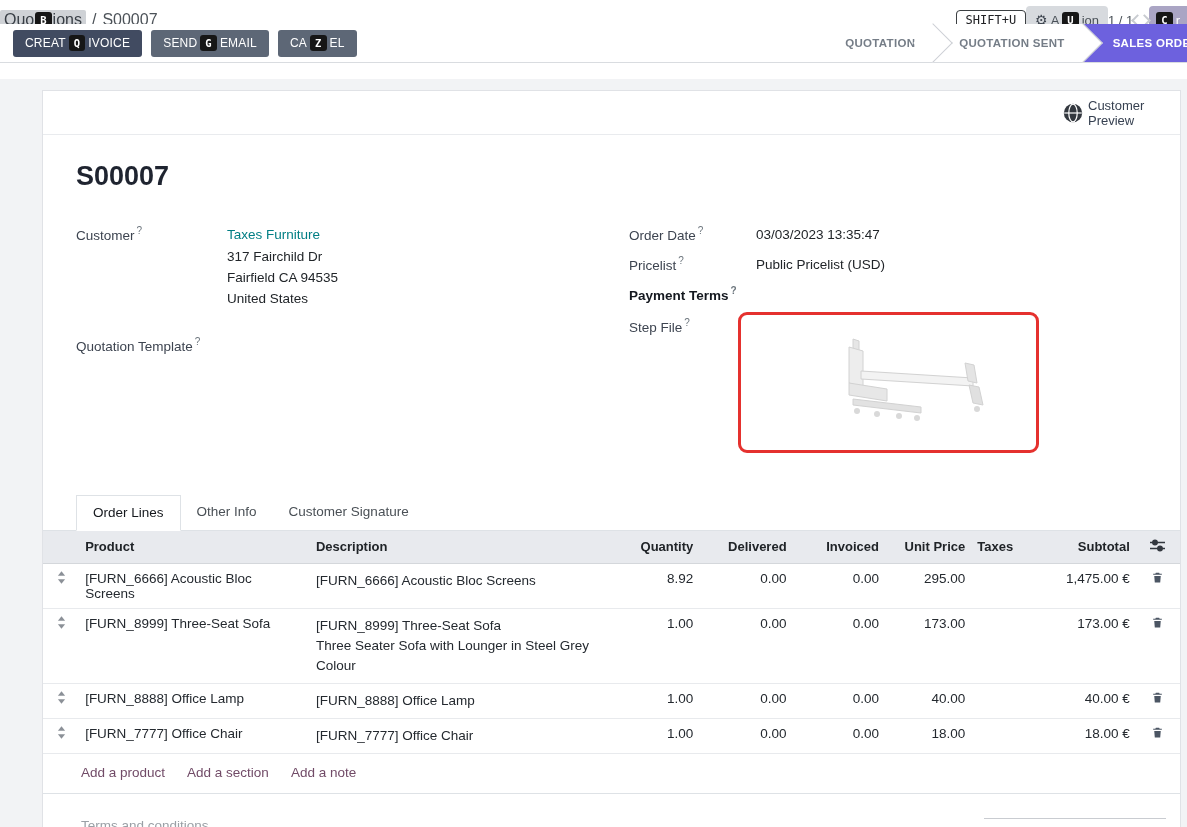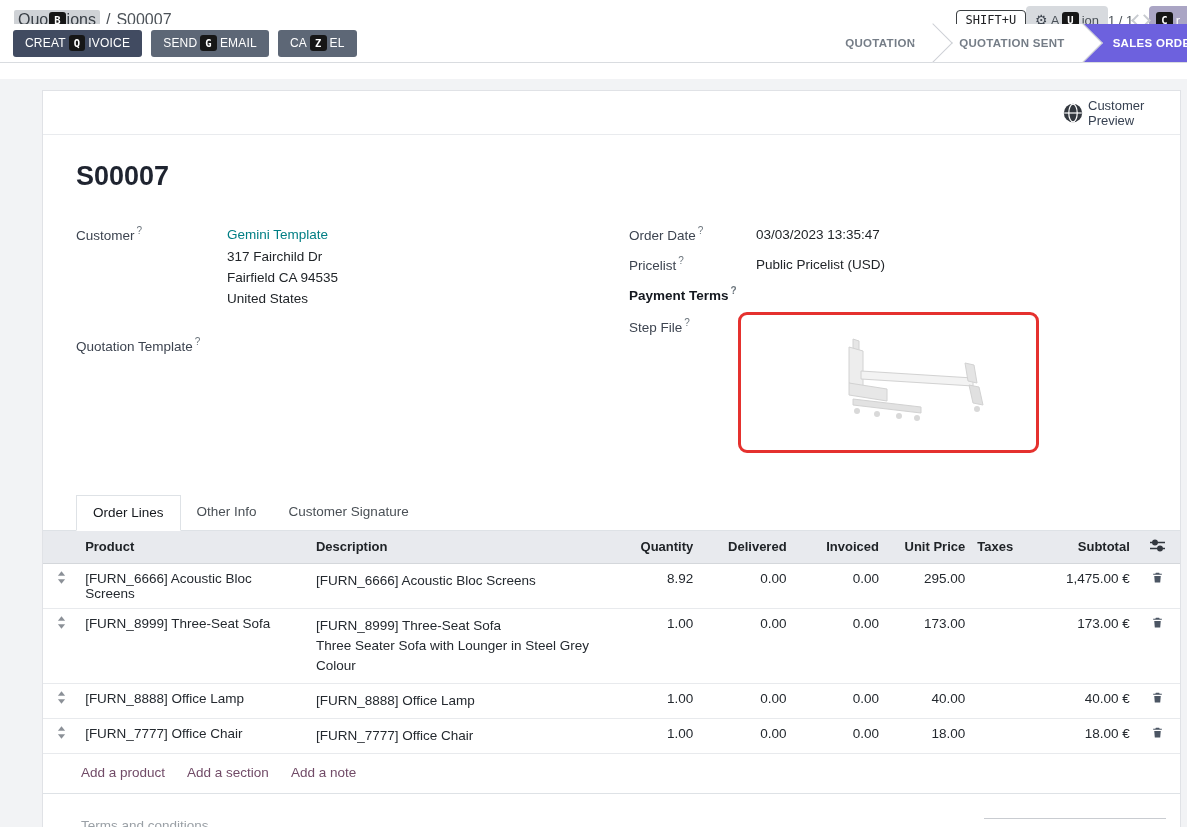--- a/index.html
+++ b/index.html
@@ -5,21 +5,21 @@
   * { box-sizing: border-box; }
   html,body { margin:0; padding:0; }
   body {
     width:1187px; height:827px; overflow:hidden; position:relative;
     font-family:"Liberation Sans","DejaVu Sans",sans-serif;
     background:#fff; color:#212529;
   }
 
   
   .topbar { position:absolute; top:0; left:0; width:100%; height:40px; background:#fff;
-            display:flex; align-items:center; padding-left:14px; }
+            display:flex; align-items:center; }
   .breadcrumb { font-size:16px; color:#4c5258; display:flex; align-items:center; gap:6px; white-space:nowrap; }
   .bc-hl { background:#cfd2d6; border-radius:2px; padding:1px 4px; display:inline-flex; align-items:center; gap:1px; color:#383e45; }
   .kbd { background:#161616; color:#fff; font-family:"DejaVu Sans Mono","Liberation Mono",monospace;
          font-size:10.5px; font-weight:700; padding:1px 5px; border-radius:3px; line-height:1.35; display:inline-block; }
   .topbar-right { margin-left:auto; display:flex; align-items:center; }
   .key-hint { background:#fff; border:1px solid #3c4043; border-radius:4px; box-shadow:0 1px 0 #3c4043;
               padding:2px 9px; font-family:"DejaVu Sans Mono","Liberation Mono",monospace; font-size:12px; color:#202124; }
   .action-btn { background:#d7dade; border:none; border-radius:4px; height:28px; display:flex; align-items:center;
                 gap:3px; padding:0 9px; font-size:13px; color:#495057; cursor:pointer; font-family:inherit; }
   .gear { font-size:14px; color:#3f4650; }
@@ -177,21 +177,21 @@
 
     <div class="form-body">
       <h1 class="title">S00007</h1>
 
       <div class="cols">
 
         <div class="left-col">
           <div class="frow cust-row">
             <span class="flabel"><span>Customer</span><sup class="help">?</sup></span>
             <span class="fvalue">
-              <a class="link">Gemini Template</a>
+              <a class="link">Taxes Furniture</a>
               <div class="addr">317 Fairchild Dr</div>
               <div>Fairfield CA 94535</div>
               <div>United States</div>
             </span>
           </div>
           <div class="frow">
             <span class="flabel"><span>Quotation Template</span><sup class="help">?</sup></span>
             <span class="fvalue"></span>
           </div>
         </div>

